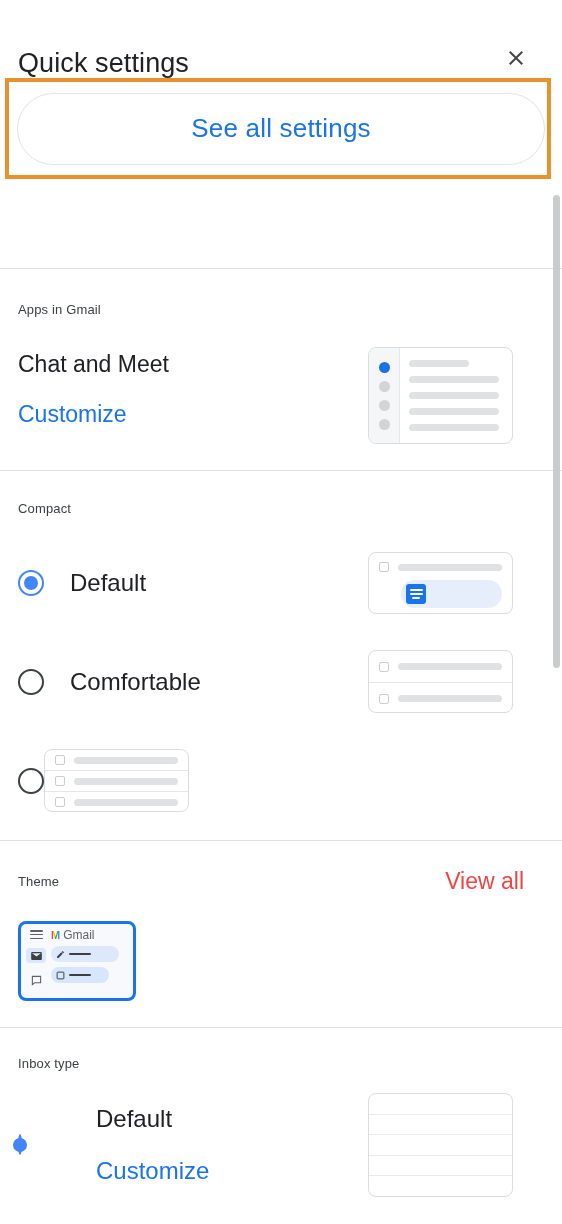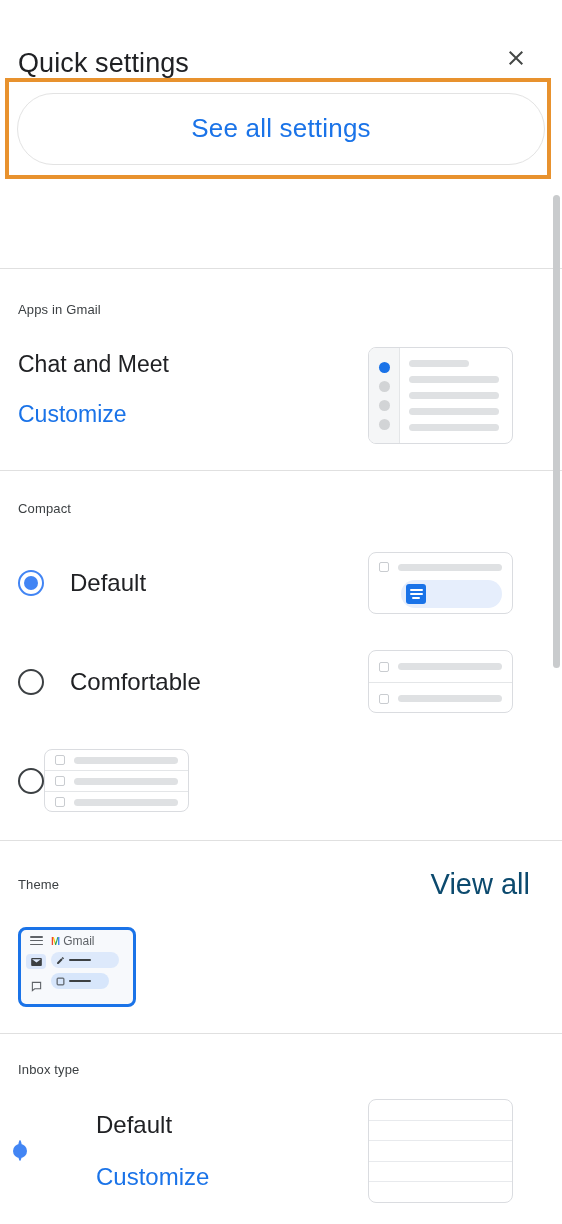--- a/index.html
+++ b/index.html
@@ -259,24 +259,24 @@
   .thumb-compact .thumb-row { height: 20px; }
 
   
   .theme-section { padding-top: 27px; padding-bottom: 26px; }
   .theme-head {
     display: flex;
     align-items: center;
     justify-content: space-between;
   }
   .view-all {
-    font-size: 29px;
-    color: #0c4a6e;
+    font-size: 23px;
+    color: #ef4444;
     cursor: pointer;
-    margin-right: 14px;
+    margin-right: 20px;
   }
   .theme-thumb {
     margin-top: 26px;
     width: 118px;
     height: 80px;
     border: 3px solid #1a73e8;
     border-radius: 8px;
     background: #f7f9fc;
     box-sizing: border-box;
     overflow: hidden;

